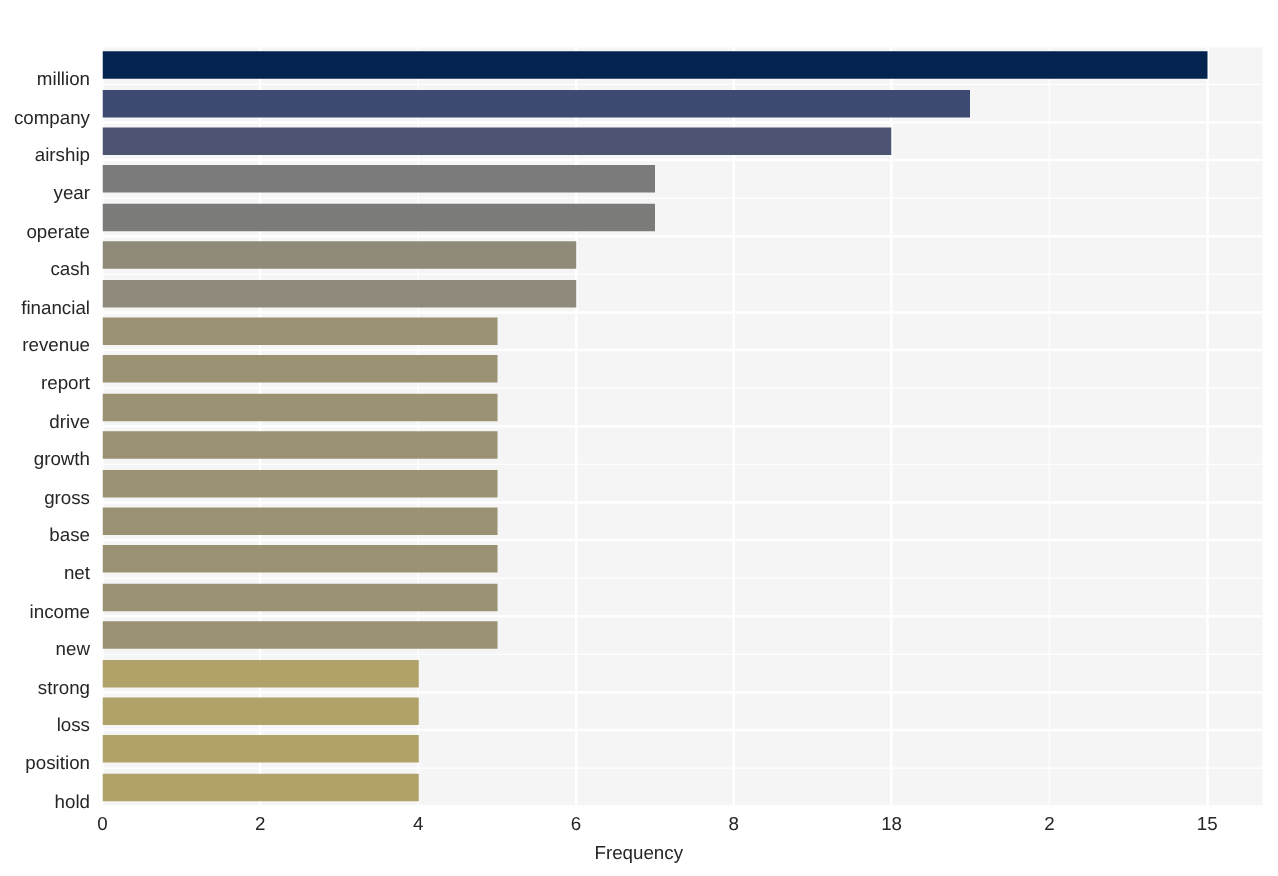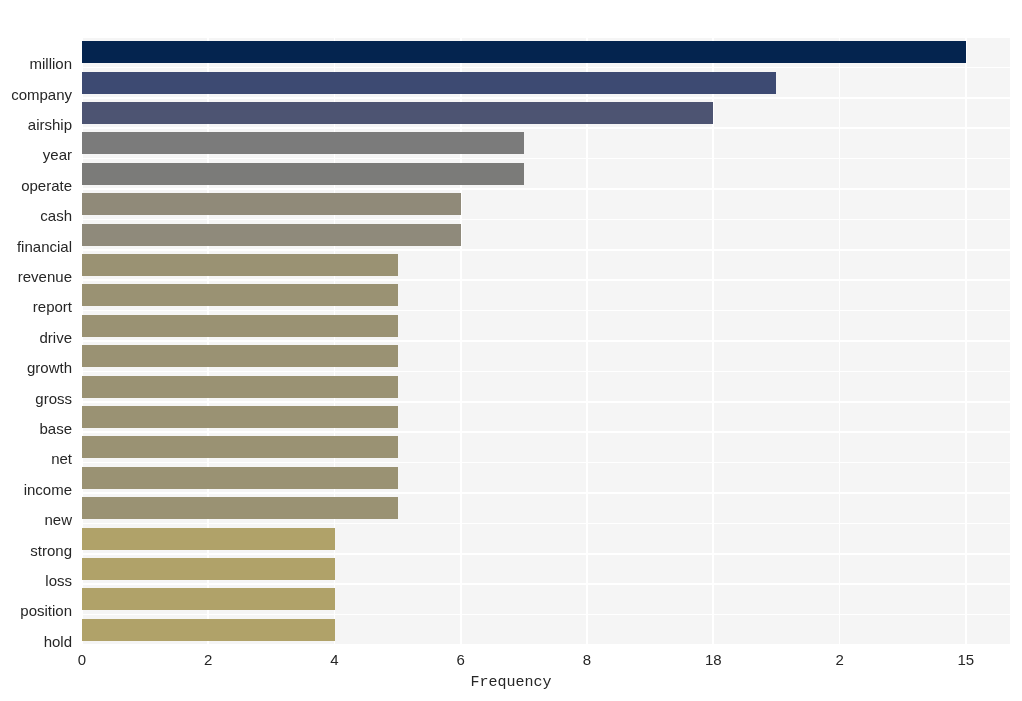--- a/index.html
+++ b/index.html
@@ -99,21 +99,20 @@
     line-height: 20px;
   }
   #xaxis-label {
     position: absolute;
     top: 674px;
     left: 0;
     width: 1022px;
     text-align: center;
     font-size: 15px;
     color: #262626;
-    font-family: Liberation Mono, monospace;
   }
 </style>
 </head>
 <body>
 
 <div id="figure">
 
 
   <div id="plot-area">
     <div id="grid-v-layer">

